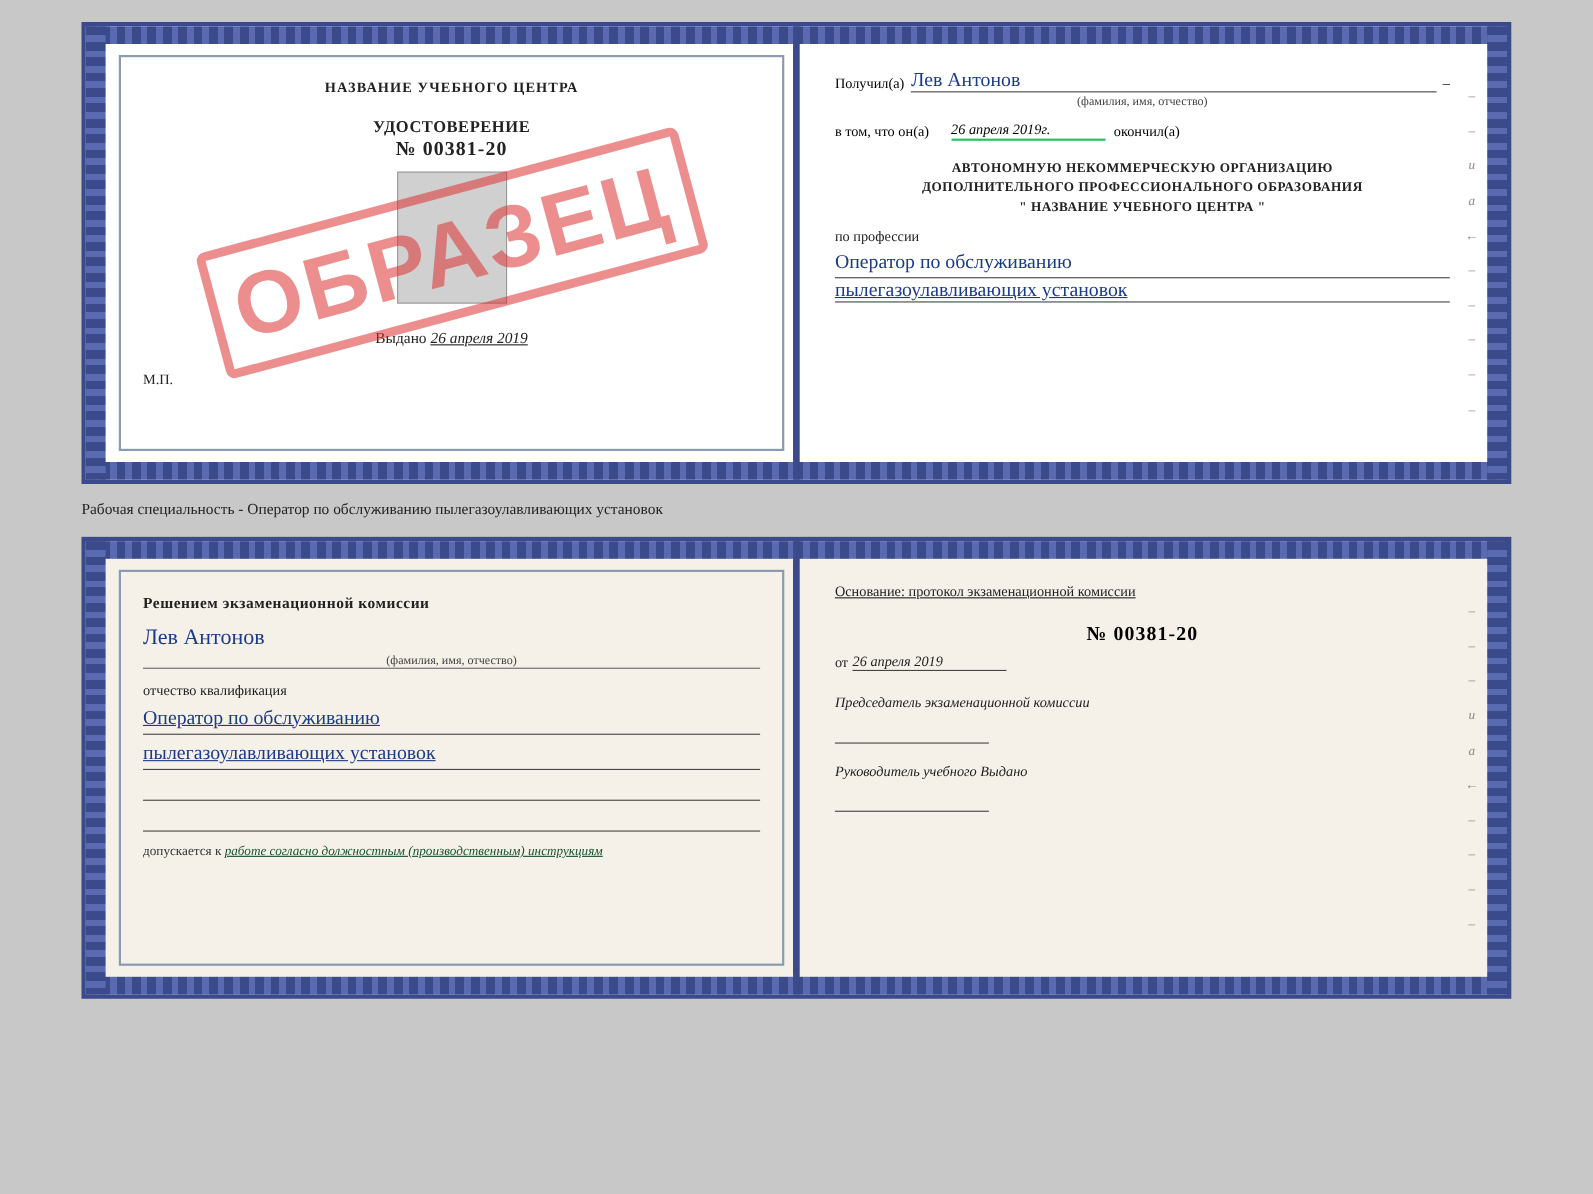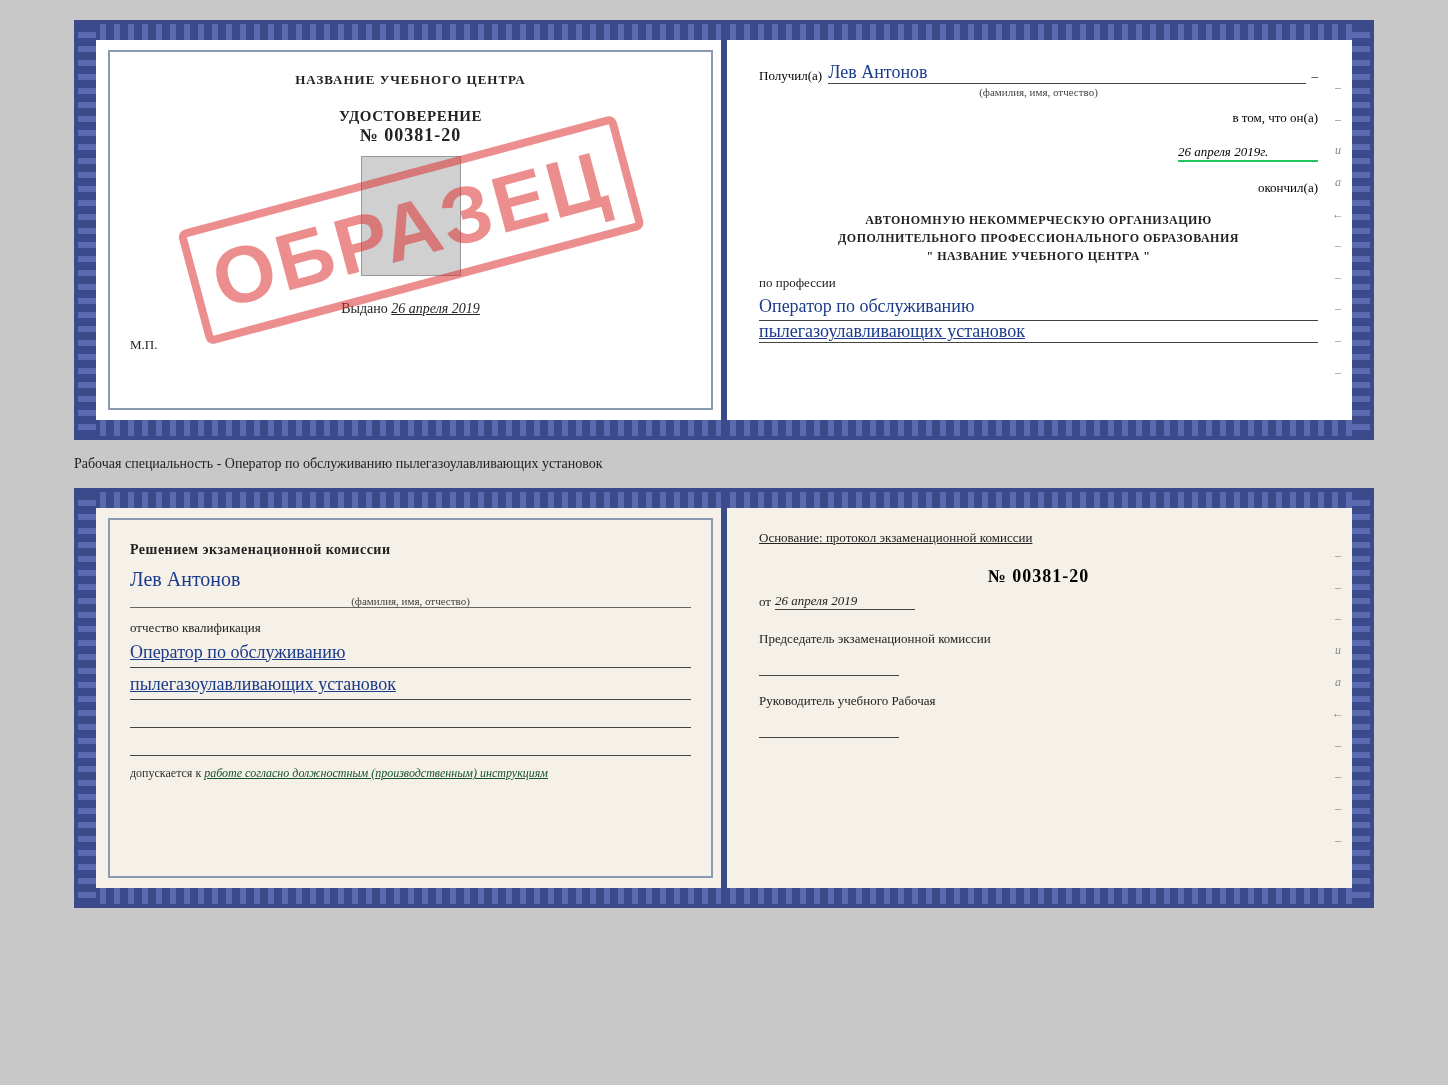--- a/index.html
+++ b/index.html
@@ -310,20 +310,21 @@
     }
 
     .diploma-right-date-value {
       font-style: italic;
       border-bottom: 1px solid #444;
       min-width: 140px;
     }
 
     .diploma-right-sig-section {
       margin-top: 12px;
+      font-style: italic;
     }
 
     .diploma-right-sig-label {
       font-size: 13px;
       color: #222;
       line-height: 1.4;
       margin-bottom: 4px;
     }
 
     .diploma-right-sig-line {
@@ -423,21 +424,21 @@
 
       <div class="cert-right">
 
         <div style="display:flex; align-items:flex-end; gap:6px; margin-bottom:2px;">
           <span style="font-size:13px;">Получил(а)</span>
           <span style="font-family:'Segoe Script',cursive; font-size:18px; color:#1a3a8a; border-bottom:1px solid #444; flex:1;">Лев Антонов</span>
           <span style="font-size:13px;">–</span>
         </div>
         <div style="text-align:center; font-size:11px; color:#444; margin-bottom:12px;">(фамилия, имя, отчество)</div>
 
-        <div style="display:flex; align-items:flex-end; gap:18px; margin-bottom:10px; font-size:13px;flex-direction:column;">
+        <div style="display:flex; align-items:flex-end; gap:8px; margin-bottom:10px; font-size:13px;">
           <span>в том, что он(а)</span>
           <span style="font-style:italic; border-bottom:2px solid #22c55e; min-width:140px;margin-left:12px;">26 апреля 2019г.</span>
           <span>окончил(а)</span>
         </div>
 
         <div class="cert-right-org">
           <div>АВТОНОМНУЮ НЕКОММЕРЧЕСКУЮ ОРГАНИЗАЦИЮ</div>
           <div>ДОПОЛНИТЕЛЬНОГО ПРОФЕССИОНАЛЬНОГО ОБРАЗОВАНИЯ</div>
           <div>"  НАЗВАНИЕ УЧЕБНОГО ЦЕНТРА  "</div>
         </div>
@@ -502,21 +503,21 @@
           <span>от</span>
           <span class="diploma-right-date-value">26 апреля 2019</span>
         </div>
 
         <div class="diploma-right-sig-section">
           <div class="diploma-right-sig-label">Председатель экзаменационной комиссии</div>
           <span class="diploma-right-sig-line"></span>
         </div>
 
         <div class="diploma-right-sig-section">
-          <div class="diploma-right-sig-label">Руководитель учебного Рабочая</div>
+          <div class="diploma-right-sig-label">Руководитель учебного Выдано</div>
           <span class="diploma-right-sig-line"></span>
         </div>
 
         <div class="right-dashes">
           <span>–</span>
           <span>–</span>
           <span>–</span>
           <span style="font-style:italic;">и</span>
           <span style="font-style:italic;">а</span>
           <span>←</span>

